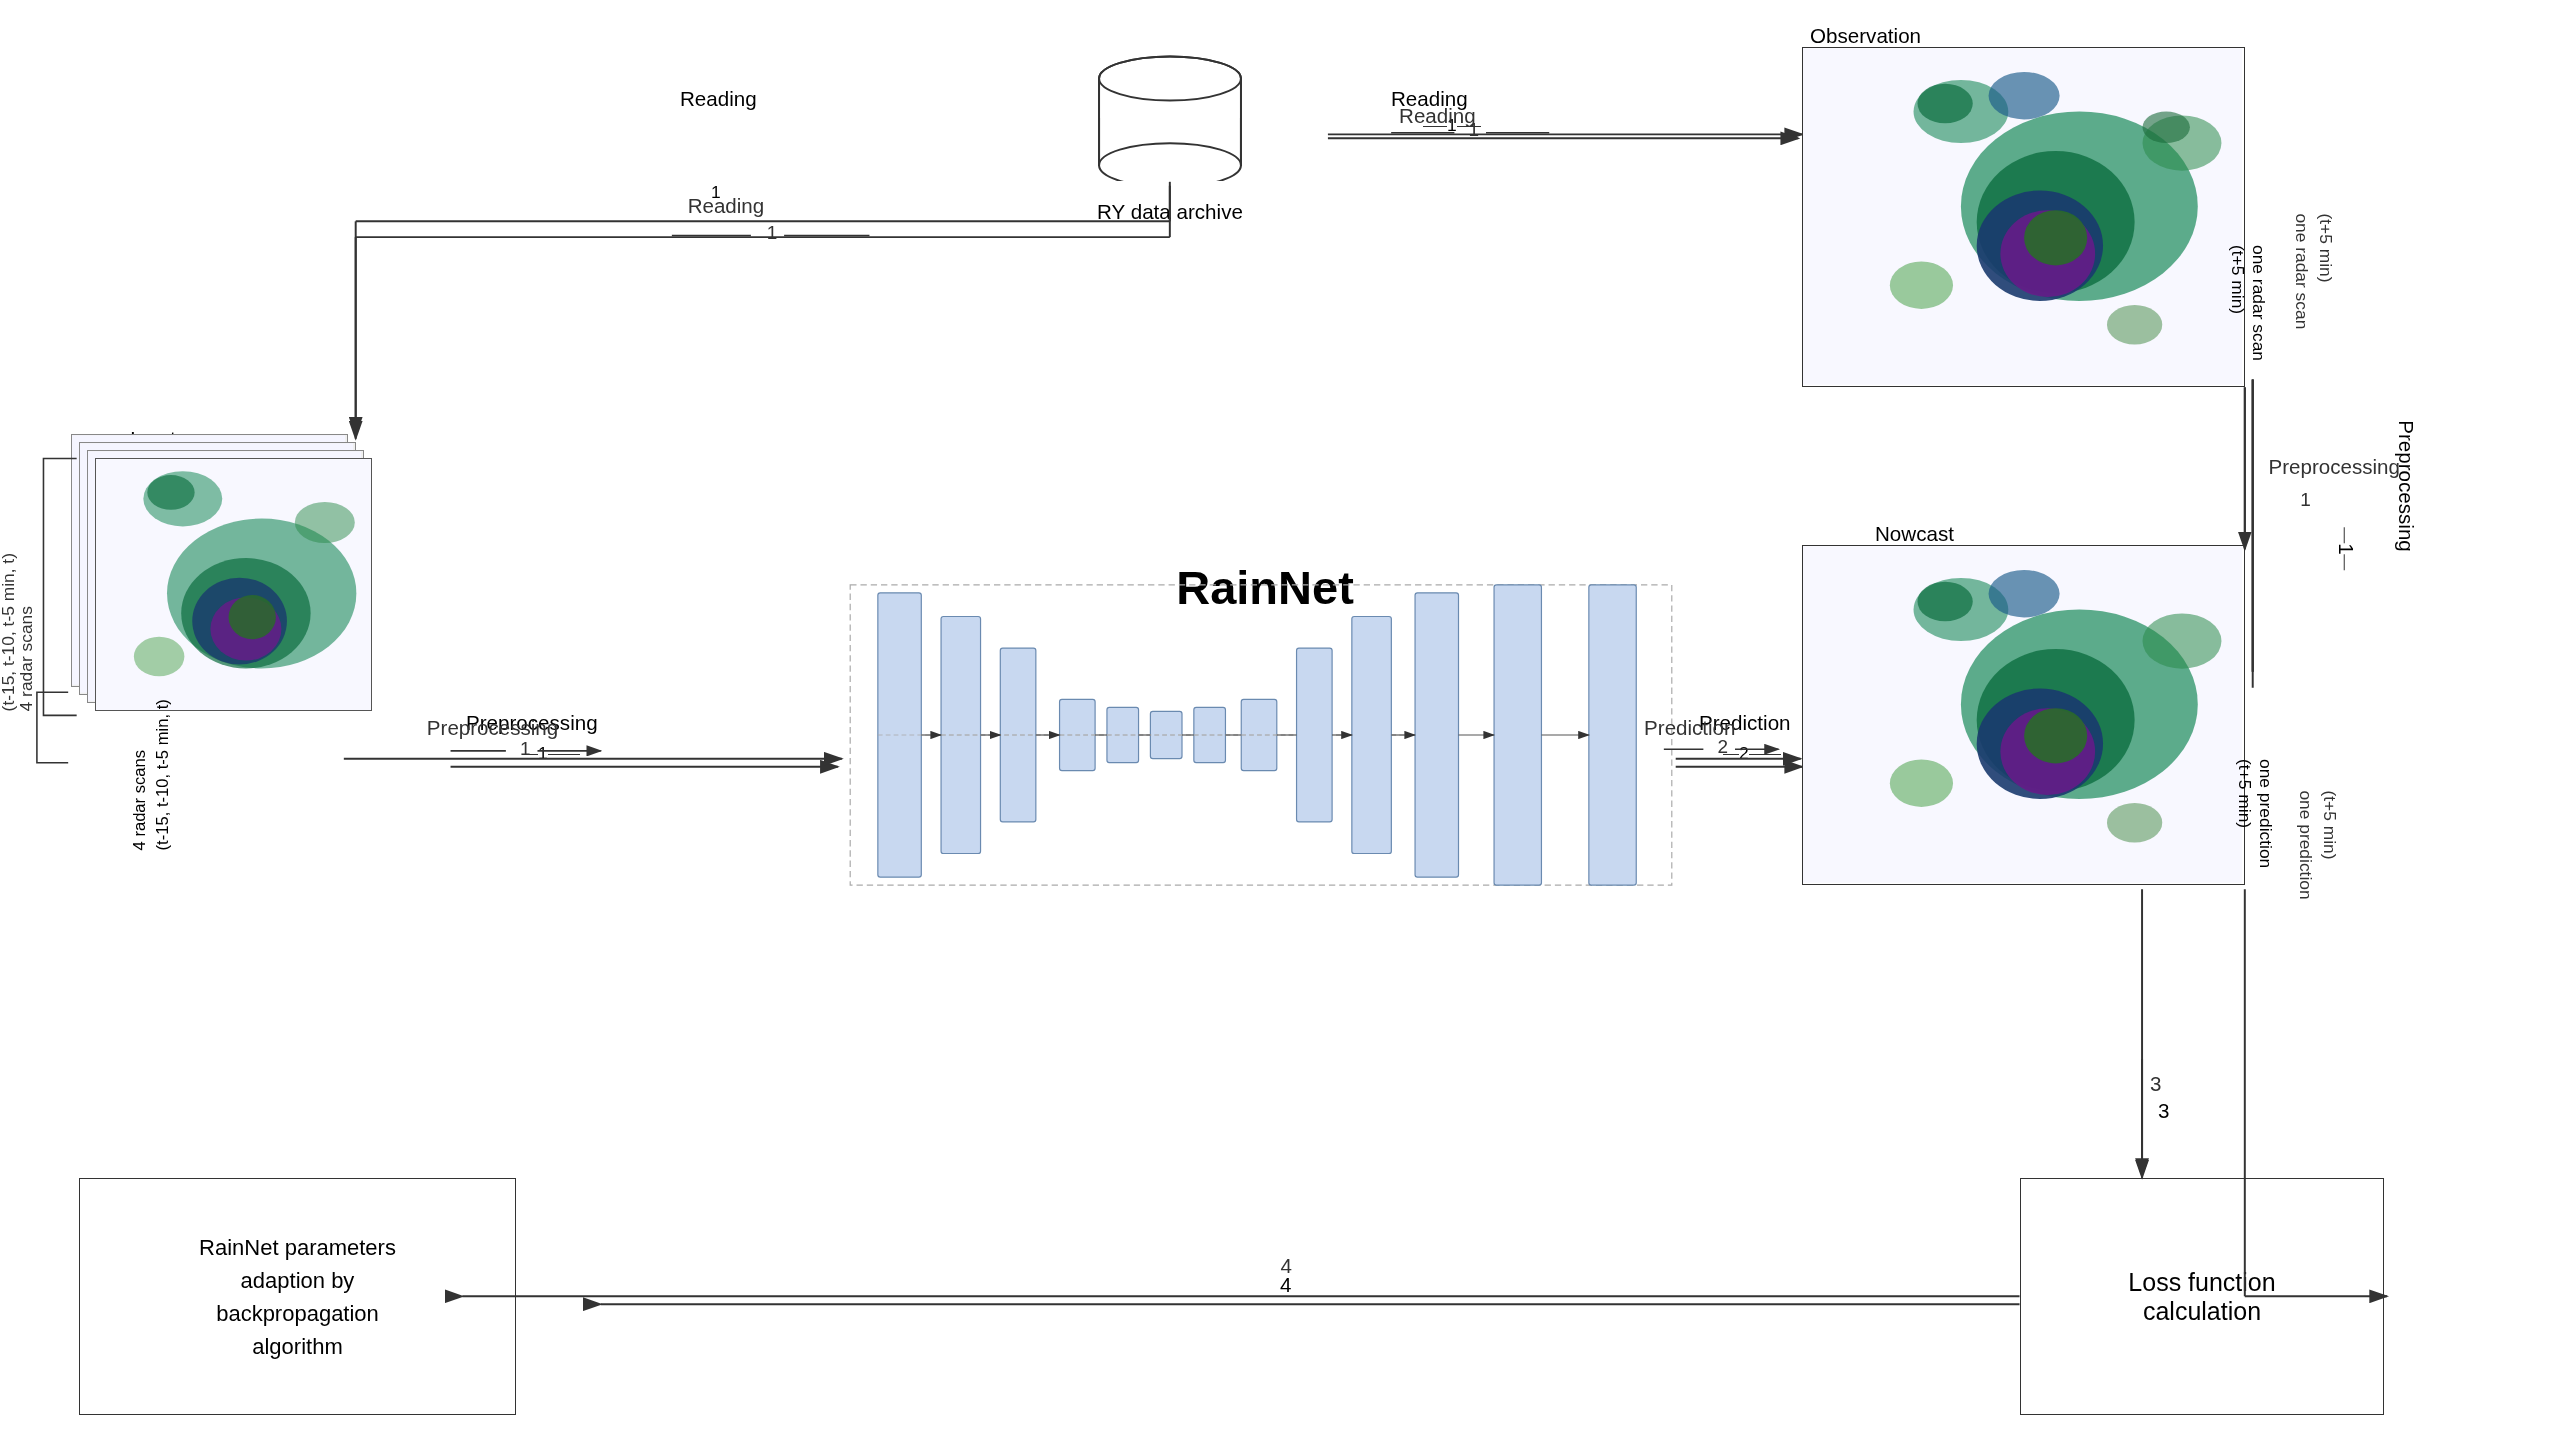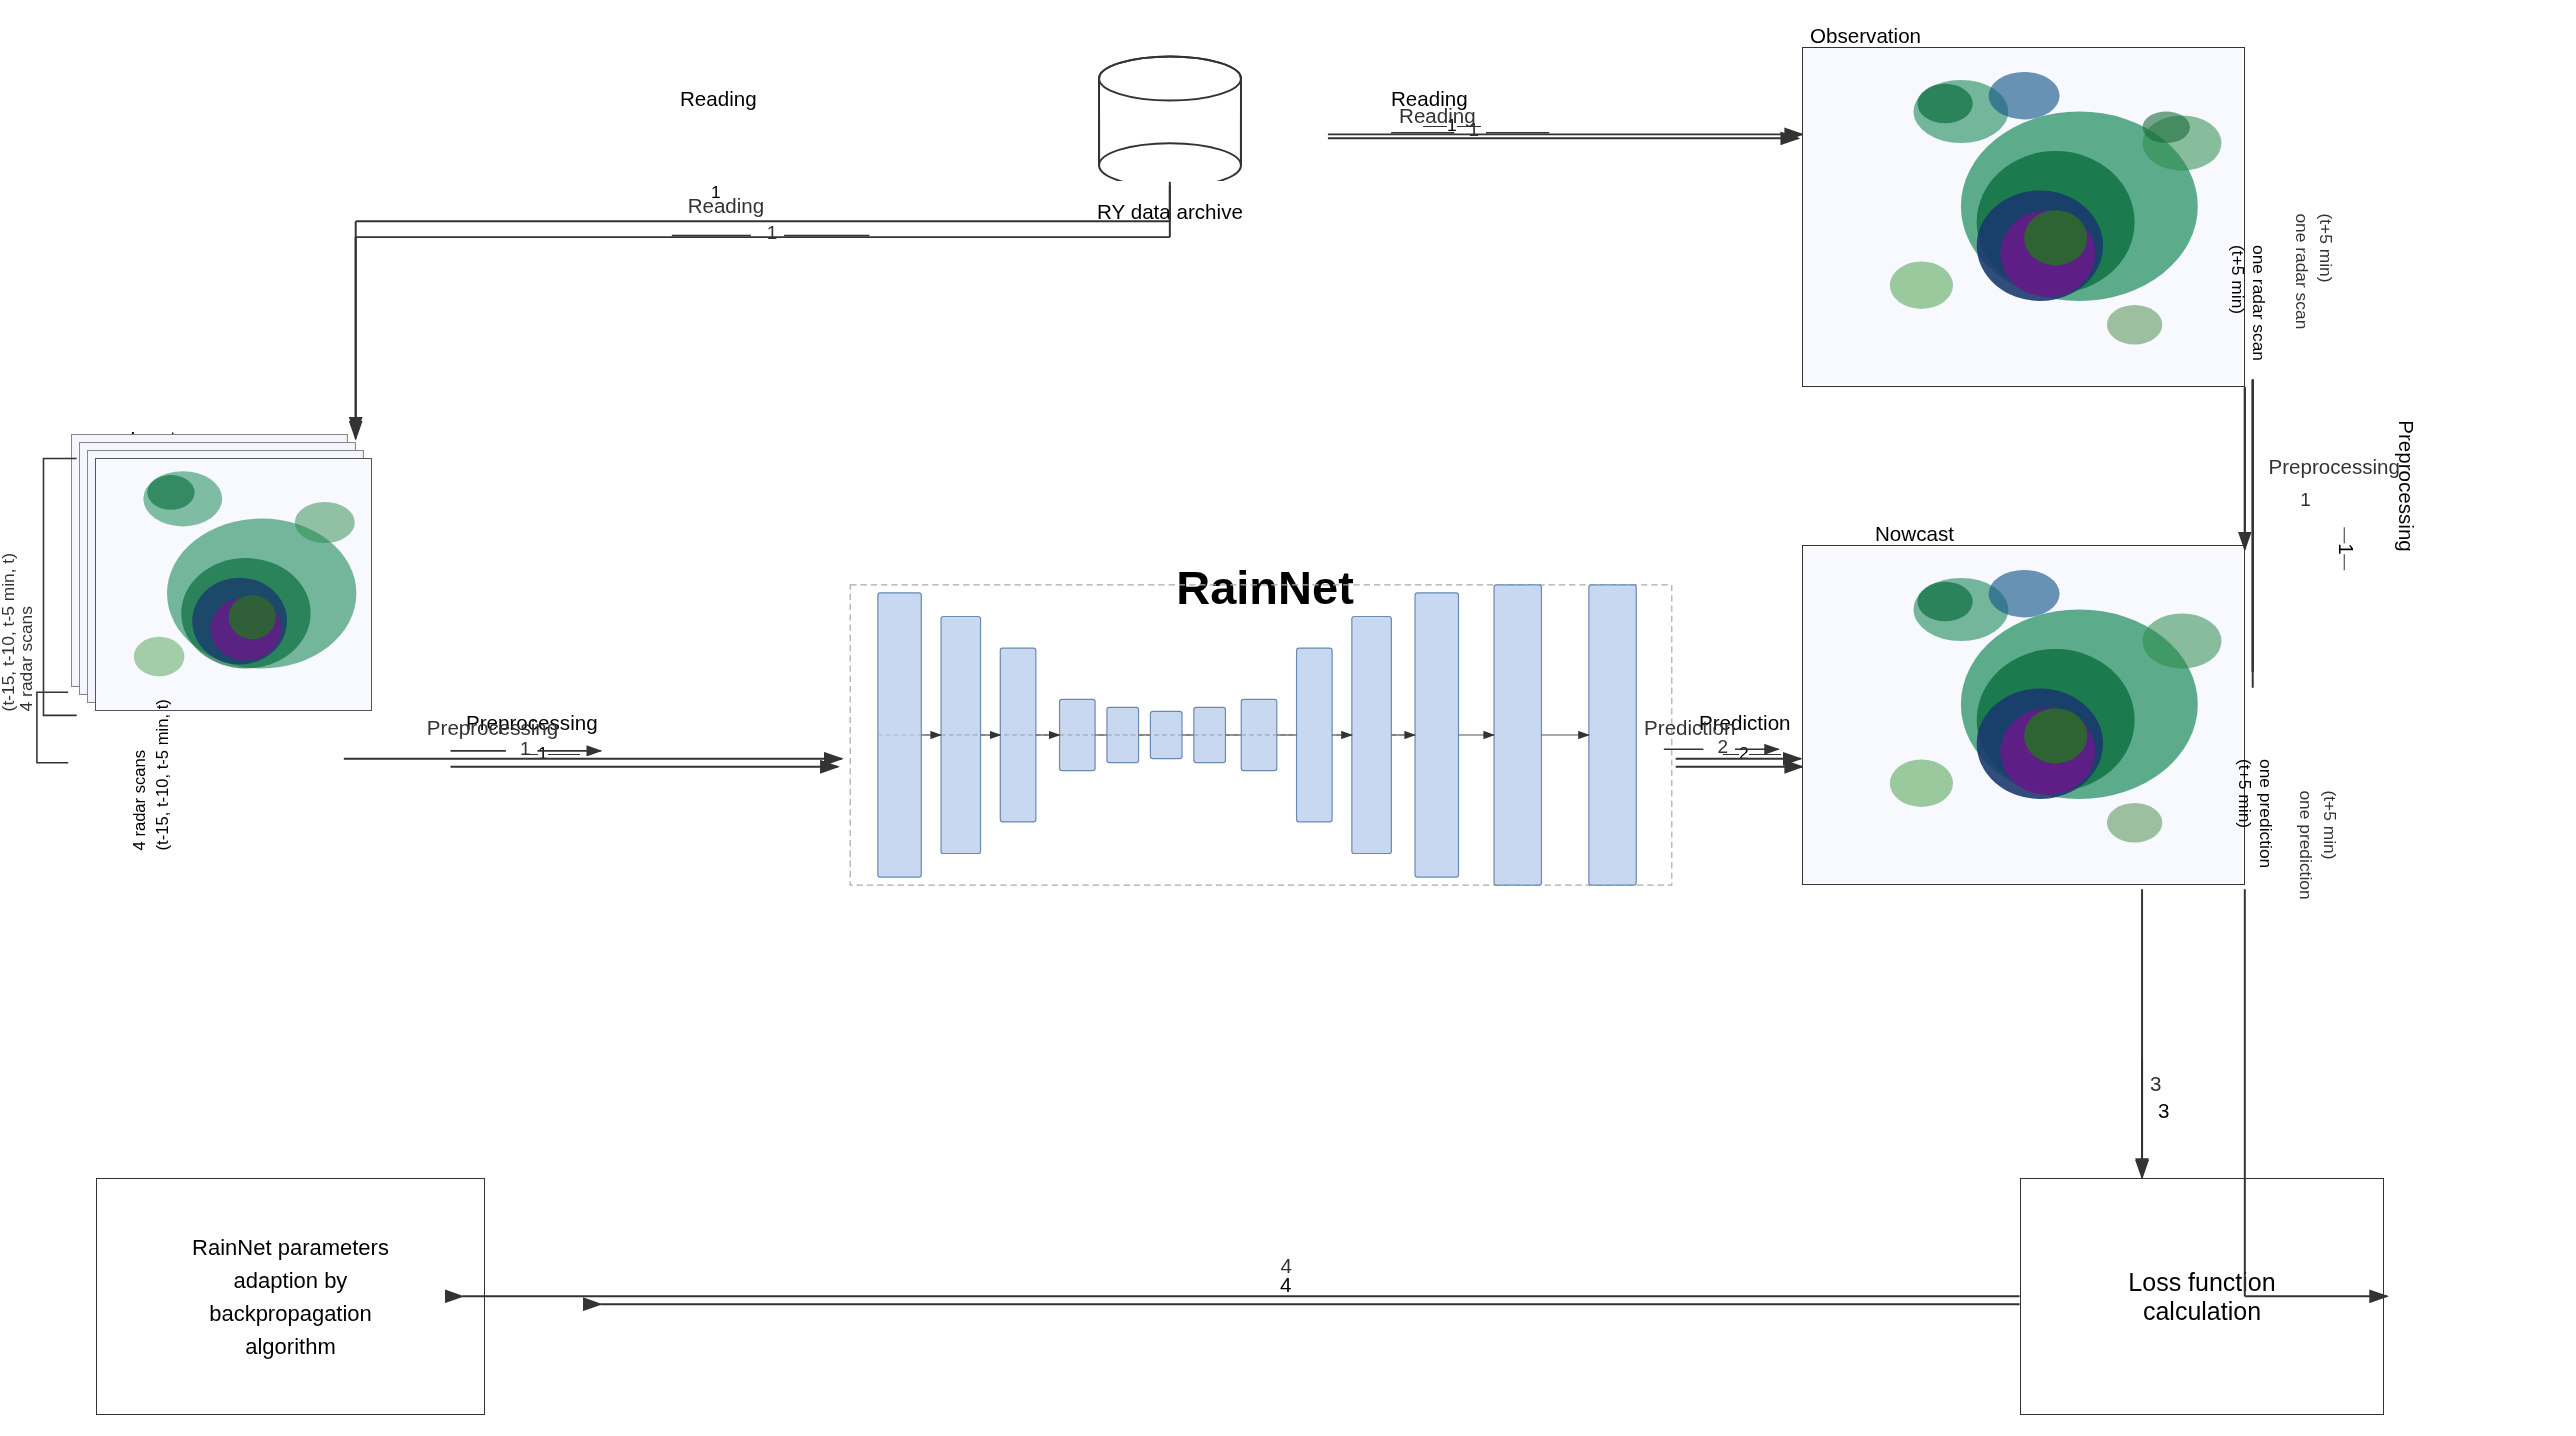--- a/index.html
+++ b/index.html
@@ -345,21 +345,21 @@
 
 <div class="arrow-label" style="top:1099px; left:2158px;">3</div>
 
 <div class="arrow-label" style="top:1273px; left:1280px;">4</div>
 
 <div class="loss-box" style="top:1178px; left:2020px; width:364px; height:237px;">
   <span style="white-space: pre-line; font-size:25px;">Loss function
 calculation</span>
 </div>
 
-<div class="backprop-box" style="top:1178px; left:96px; width:389px; height:237px;">
+<div class="backprop-box" style="top:1178px; left:79px; width:437px; height:237px;">
   <span style="white-space: pre-line; font-size:22px; line-height:1.5;">RainNet parameters
 adaption by
 backpropagation
 algorithm</span>
 </div>
 
 <svg style="position:absolute;top:0;left:0;width:2576px;height:1437px;pointer-events:none;" xmlns="http://www.w3.org/2000/svg" viewBox="0 0 3259 1818" width="2576" height="1437">
   <defs>
     <marker id="arr" markerWidth="10" markerHeight="7" refX="9" refY="3.5" orient="auto">
       <polygon points="0 0, 10 3.5, 0 7" fill="#333"></polygon>

